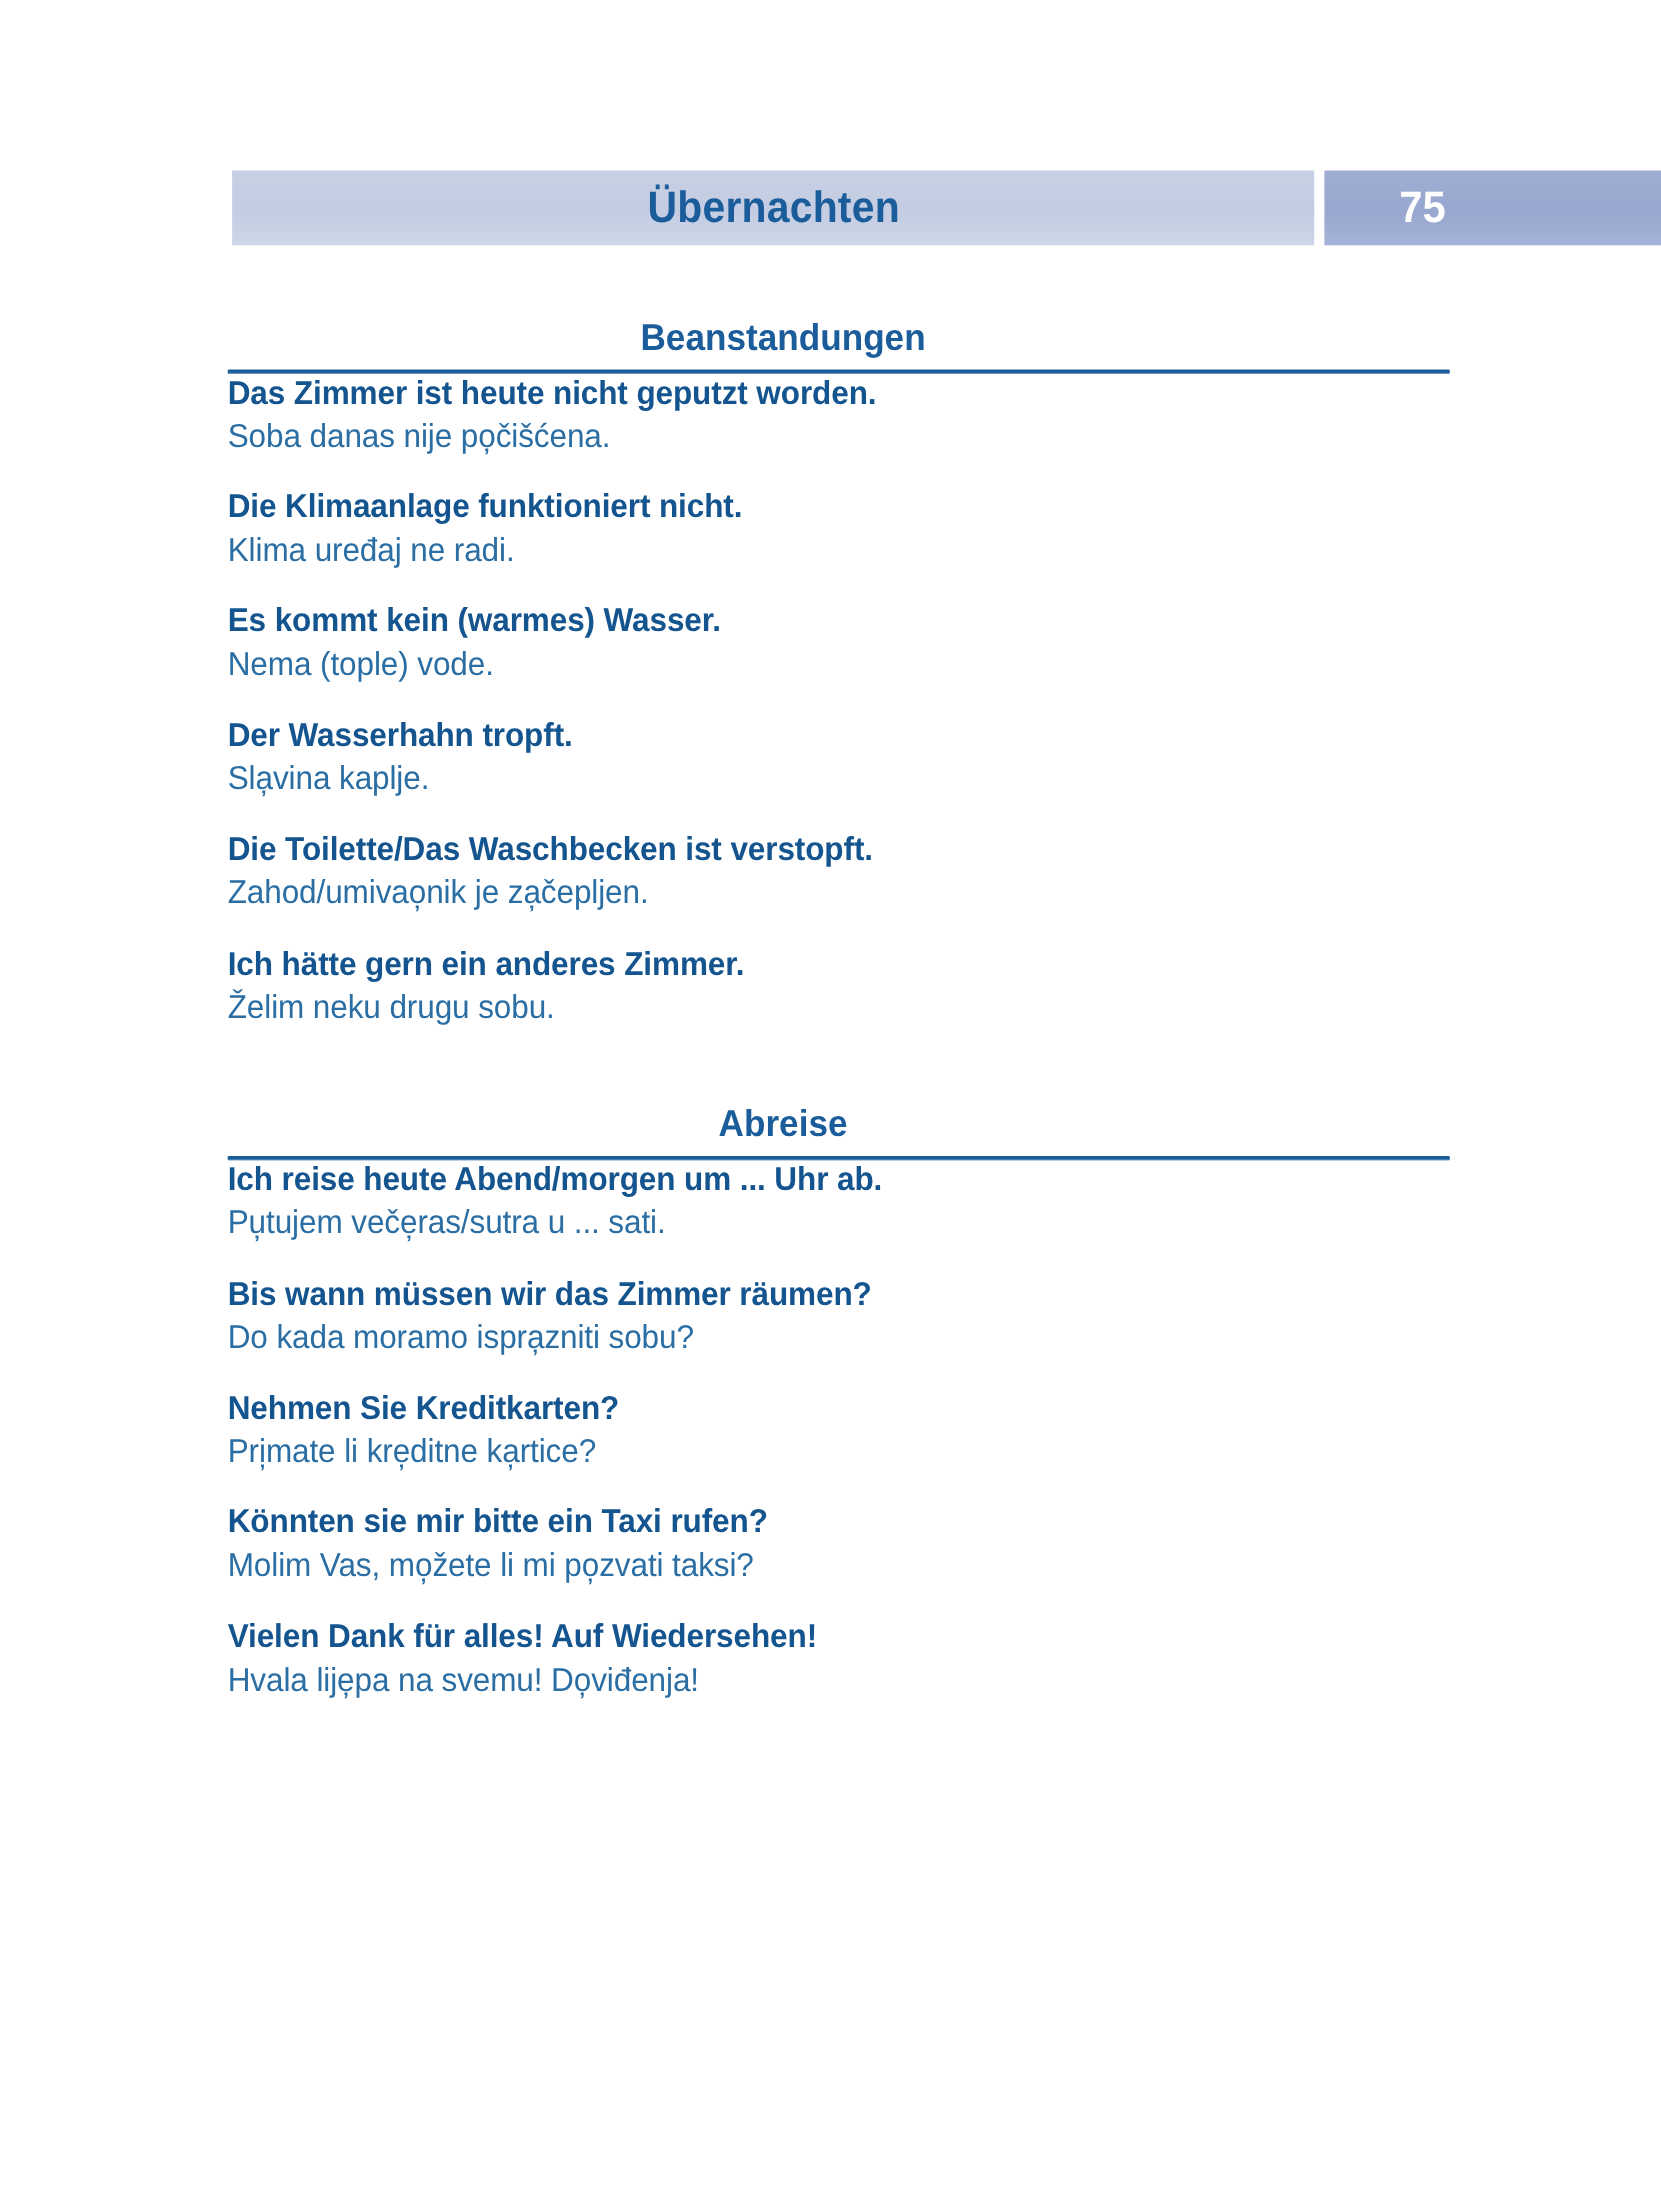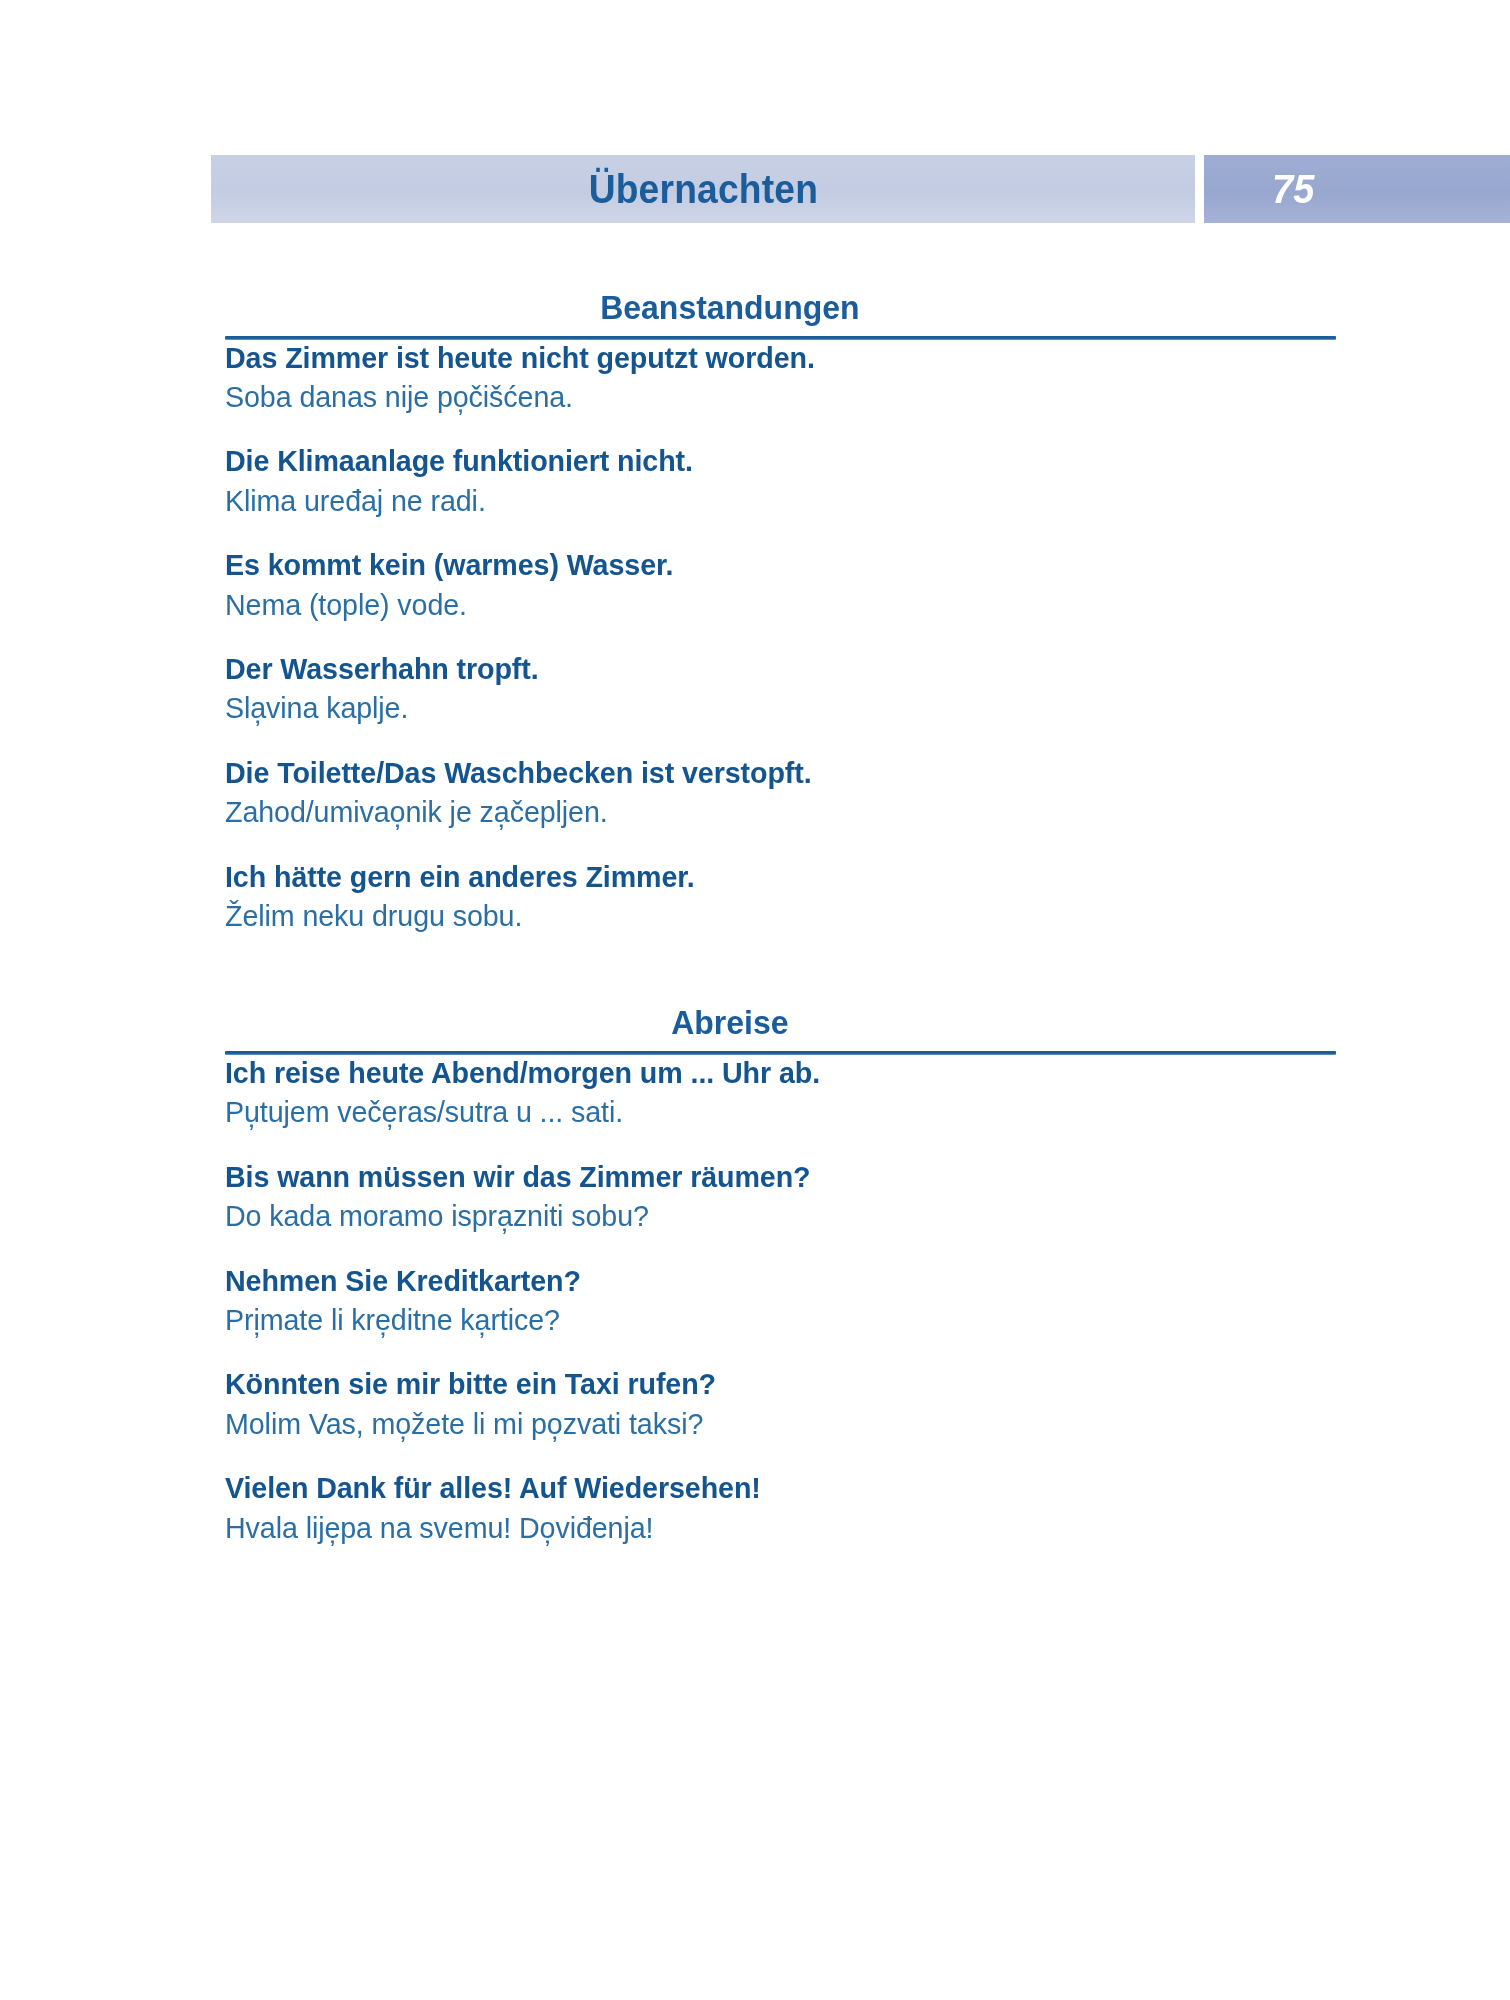--- a/index.html
+++ b/index.html
@@ -54,35 +54,34 @@
     width: 9px;
     background: #ffffff;
   }
   .header-page-box {
     flex: 1 1 auto;
     background: linear-gradient(180deg, #9fadd3 0%, #98a7cf 55%, #a6b2d7 100%);
     display: flex;
     align-items: center;
     box-sizing: border-box;
     padding-left: 68px;
-    font-style: italic;
   }
   .header-page-num {
     color: #ffffff;
     font-size: 40px;
     font-weight: 700;
     line-height: 1;
     transform: scaleX(0.95);
     transform-origin: left center;
   }
 
   
   .content {
     position: absolute;
-    left: 225px;
+    left: 207px;
     top: 290px;
     width: 1115px;
   }
 
   
   .section {
     position: relative;
   }
   .section + .section {
     margin-top: 72px;

